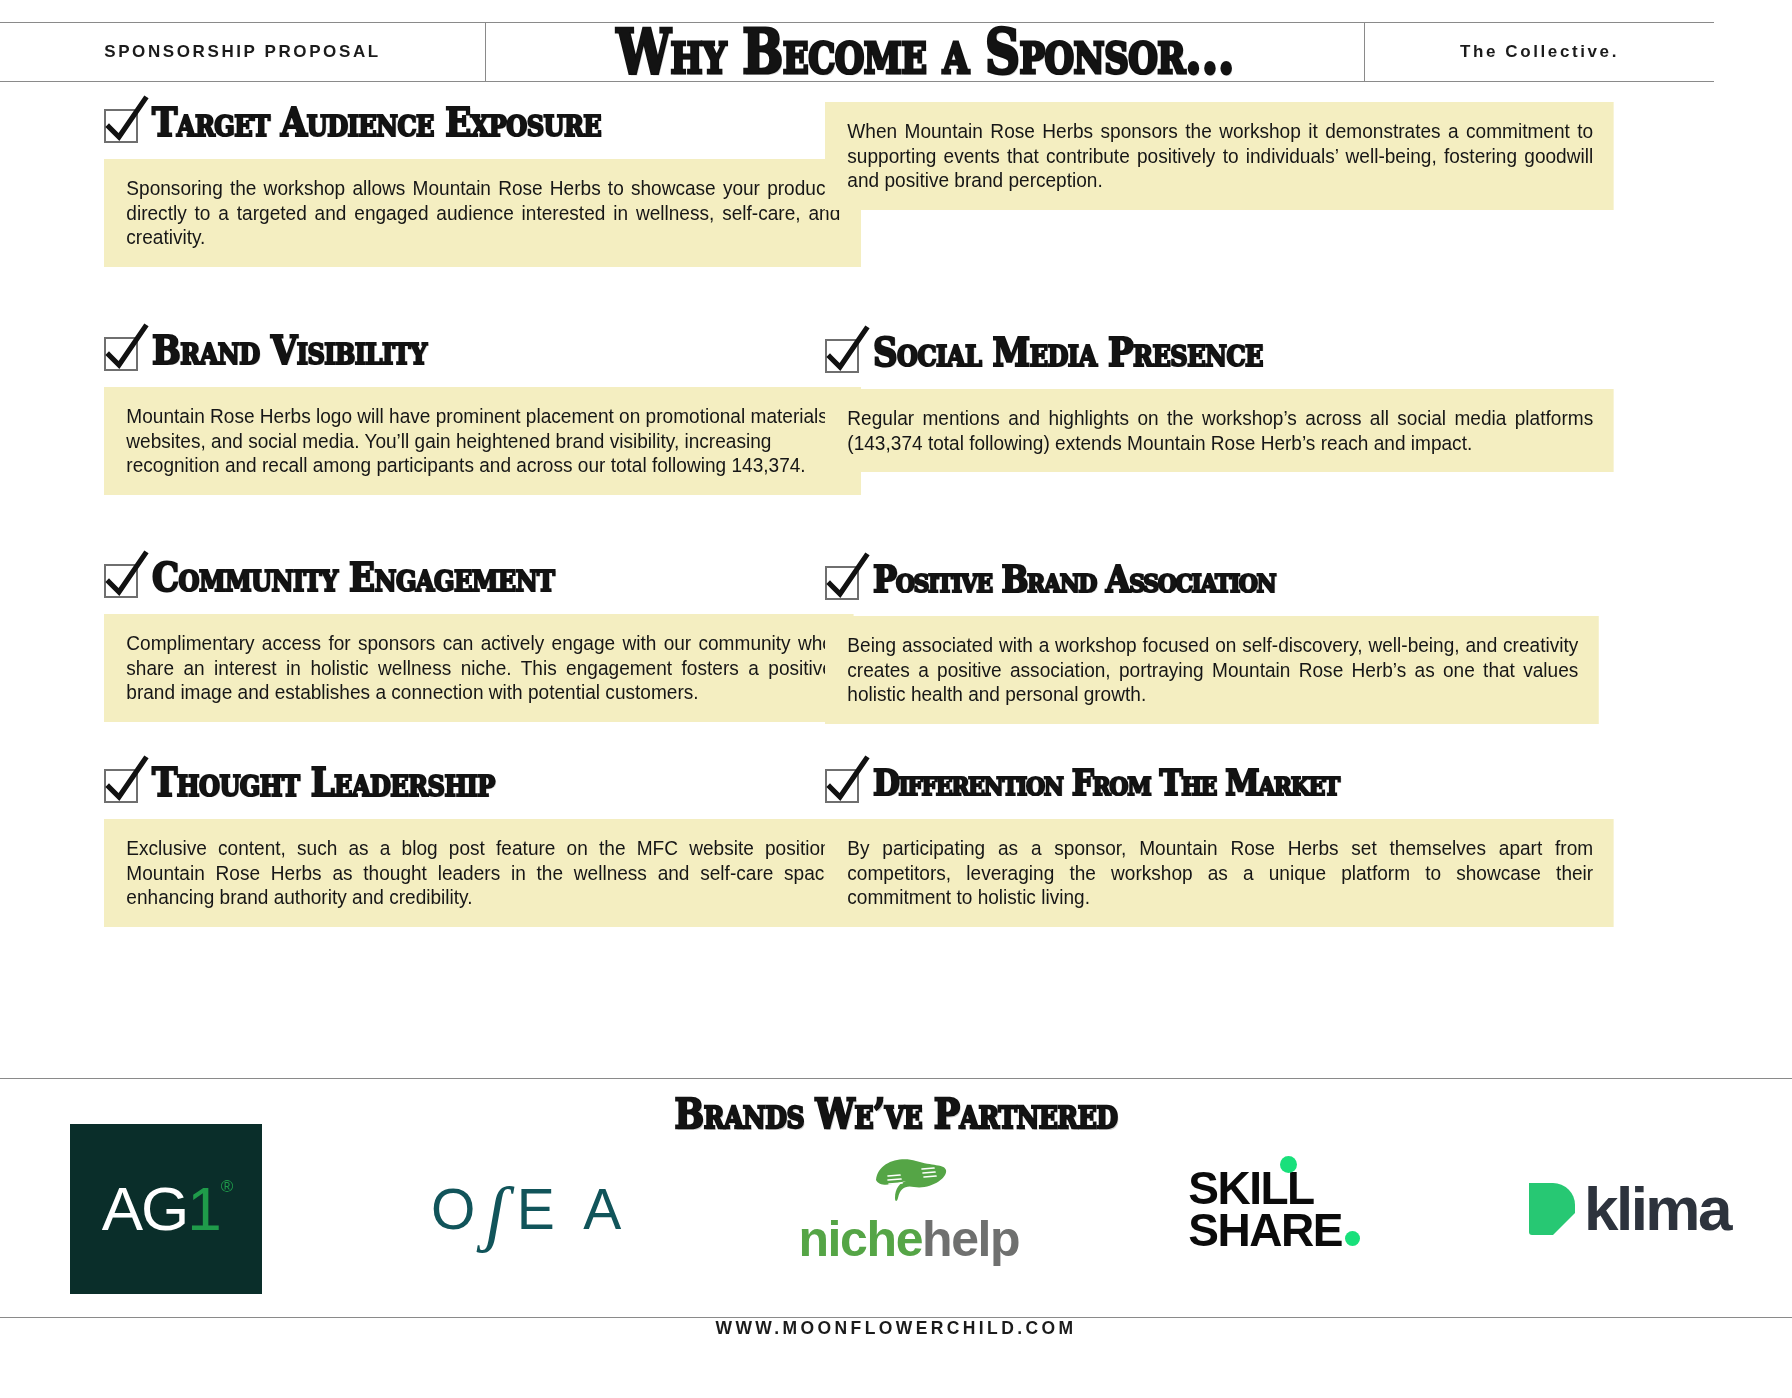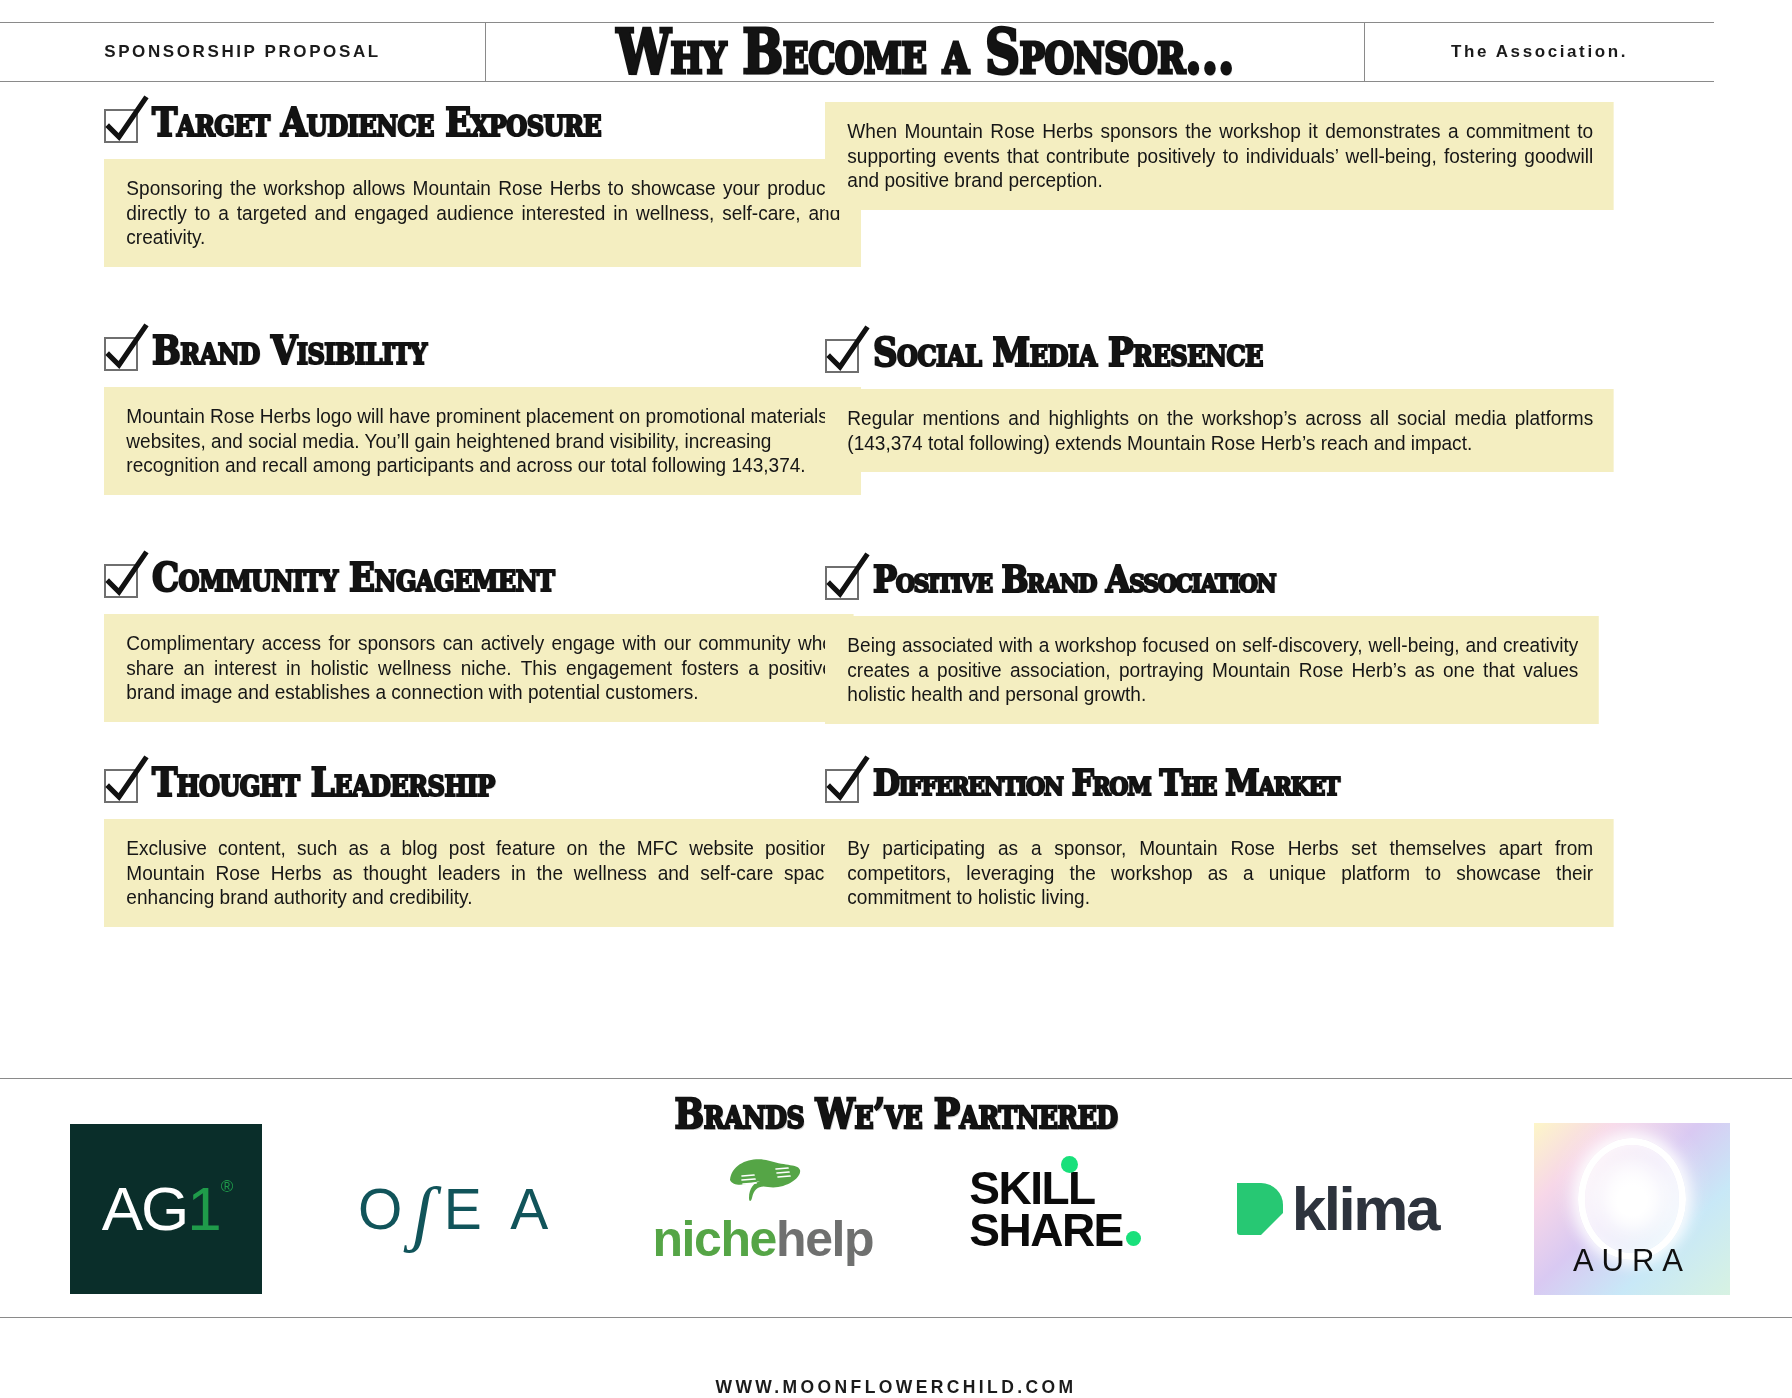--- a/index.html
+++ b/index.html
@@ -282,42 +282,42 @@
     position: relative; z-index: 2; margin-bottom: 16px;
     font-family: "Liberation Sans", sans-serif;
     font-size: 31px; font-weight: 400; letter-spacing: 8px;
     color: #101010;
   }
 
   
   .footer {
     position: absolute;
     top: 1318px; left: 0; width: 1792px; height: 80px;
-    display: flex; align-items: flex-end; justify-content: center;
+    display: flex; align-items: flex-start; justify-content: center;
   }
   .footer-url {
     font-family: "Liberation Sans", sans-serif;
     font-size: 17.5px; font-weight: 700; letter-spacing: 3.4px;
     color: #1b1b1b;
   }
 </style>
 </head>
 <body>
 
 <div class="page">
 
   <div class="header">
     <div class="header-left">
       <span class="hdr-small">SPONSORSHIP PROPOSAL</span>
     </div>
     <div class="header-center">
       <span class="groovy main-title">Why Become a Sponsor...</span>
     </div>
     <div class="header-right">
-      <span class="hdr-small">The Association.</span>
+      <span class="hdr-small">The Collective.</span>
     </div>
   </div>
 
   <div class="content">
 
     <div class="col col-left">
 
       <div class="block" style="top:0px;">
         <div class="block-head">
           <span class="checkbox">
@@ -455,26 +455,20 @@
           <div>SKILL</div>
           <div><span>SHARE</span><span class="ss-dot-end"></span></div>
         </div>
       </div>
 
       <div class="logo kl">
         <span class="kl-mark"></span>
         <span class="kl-txt">klima</span>
       </div>
 
-      <div class="logo">
-        <div class="aura">
-          <span class="aura-ring"></span>
-          <span class="aura-txt">AURA</span>
-        </div>
-      </div>
 
     </div>
   </div>
 
   <div class="footer">
     <span class="footer-url">WWW.MOONFLOWERCHILD.COM</span>
   </div>
 
 </div>
 

